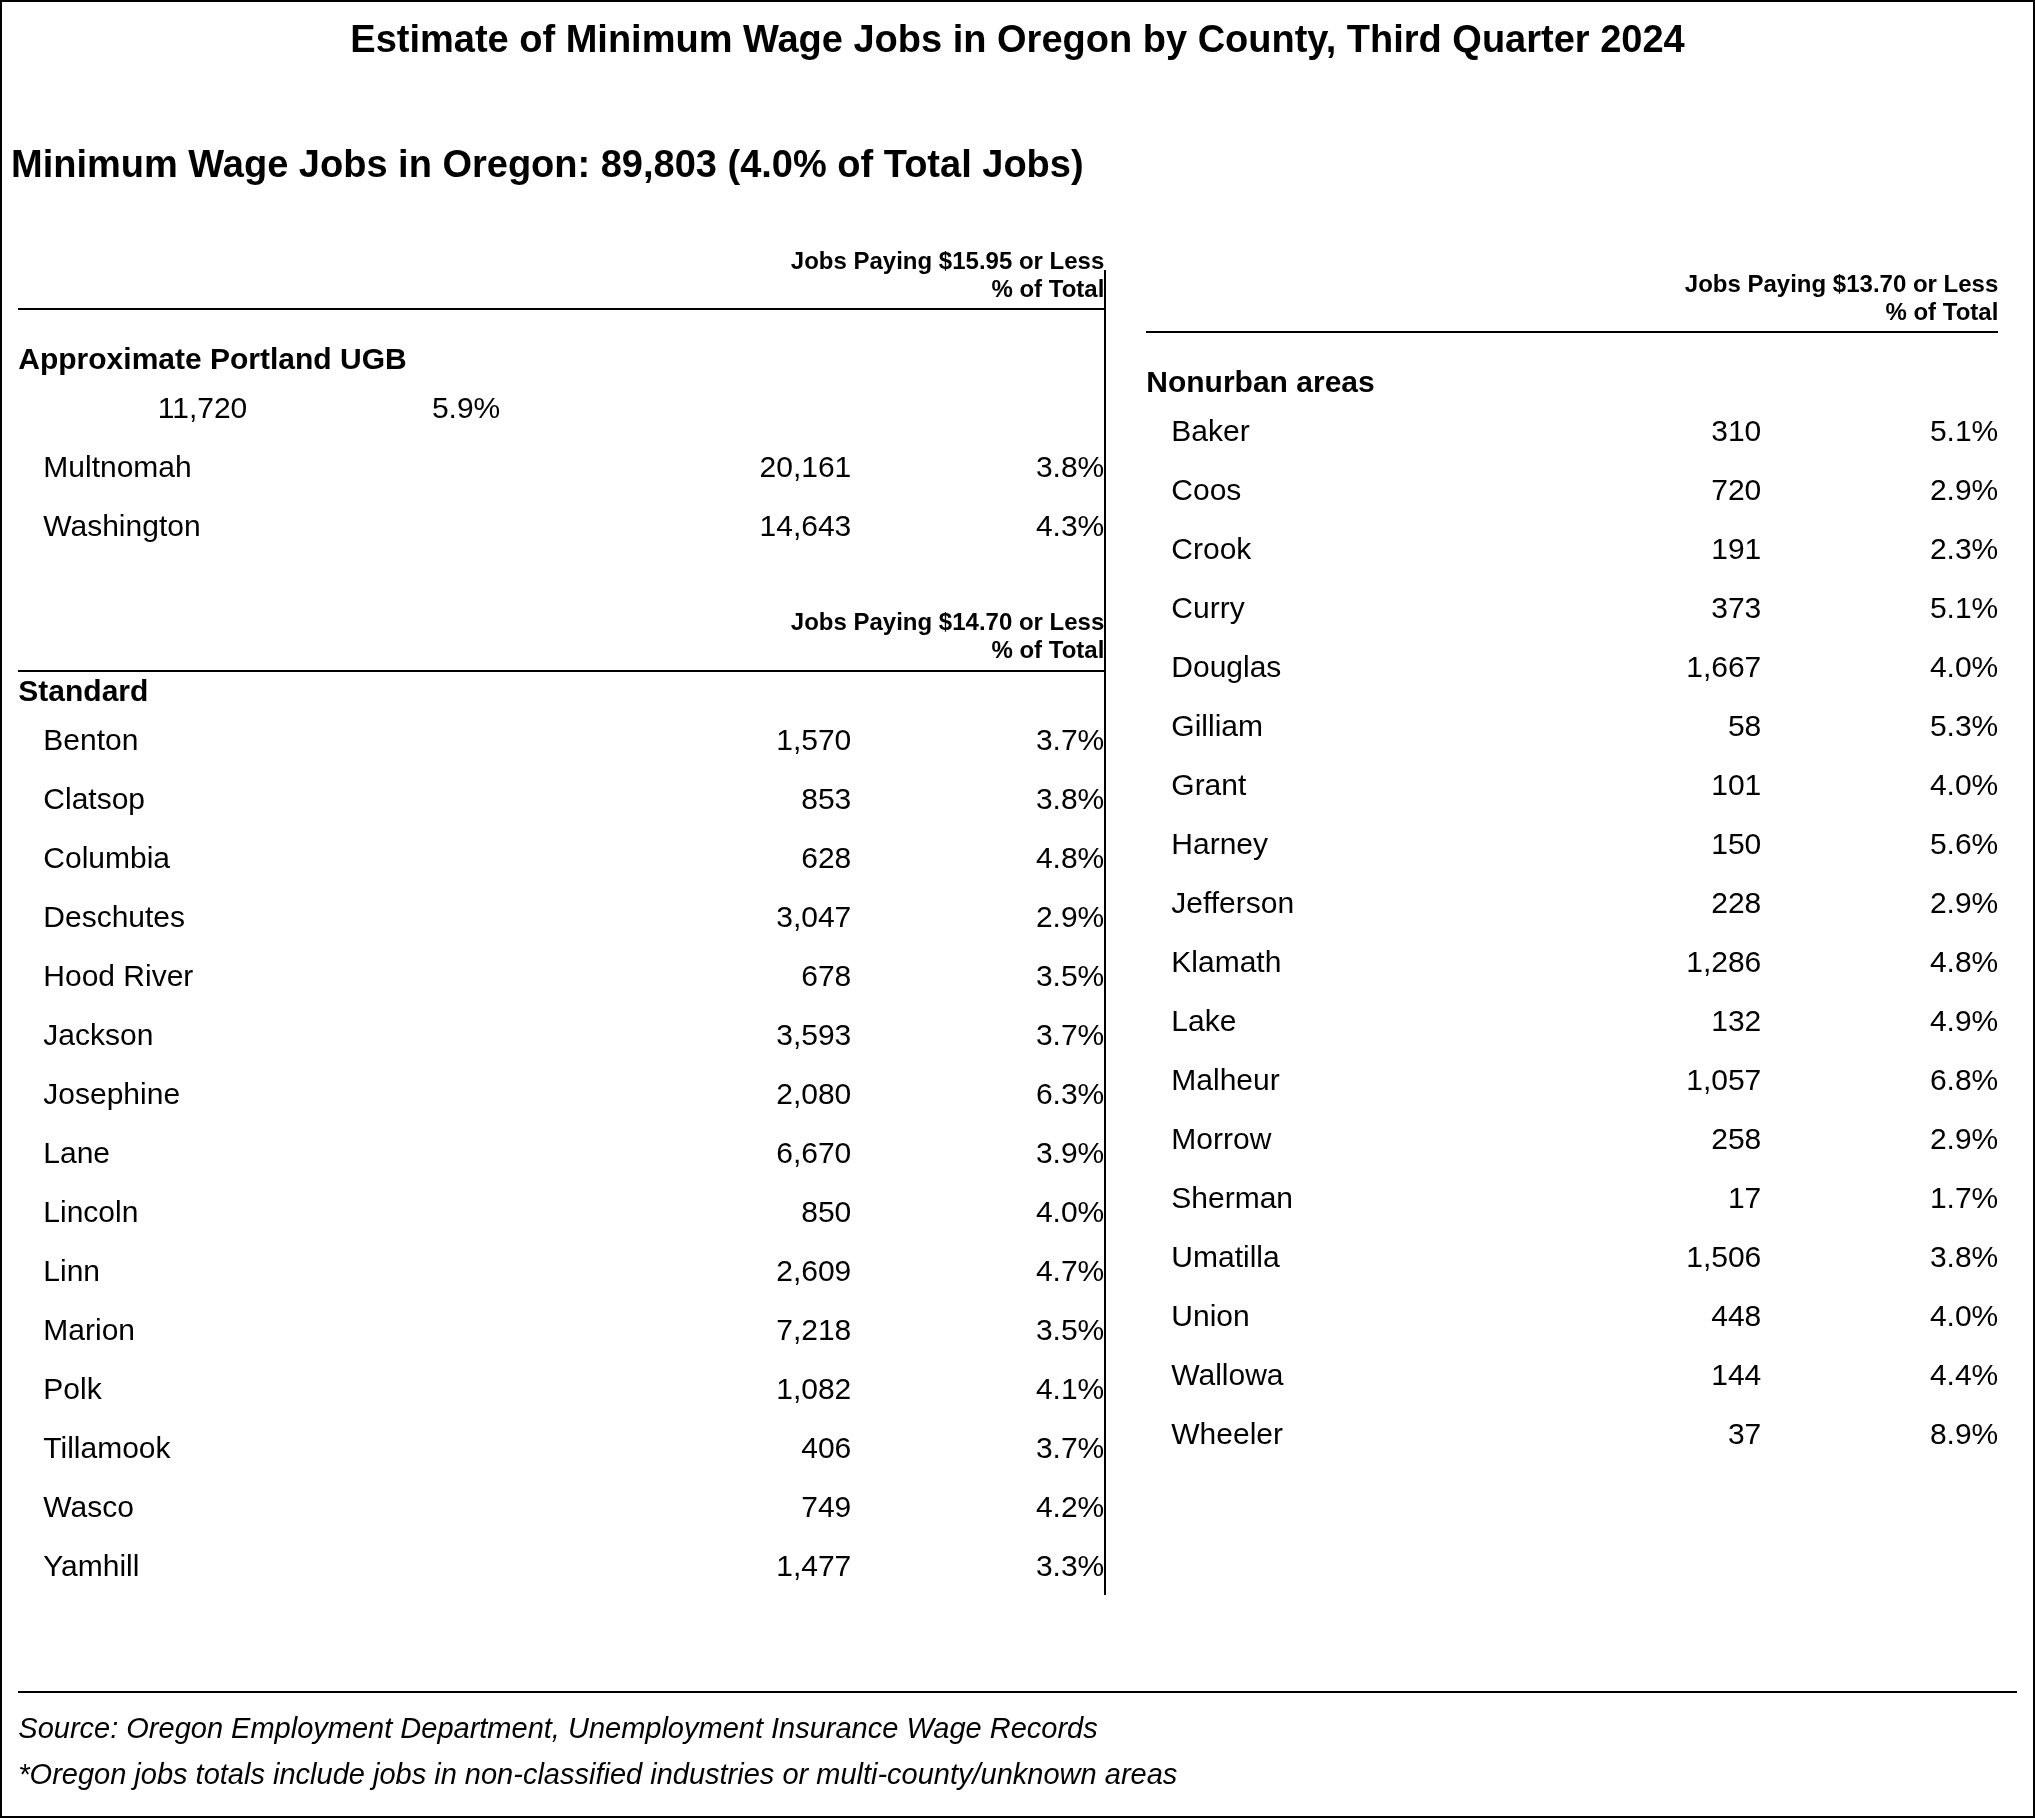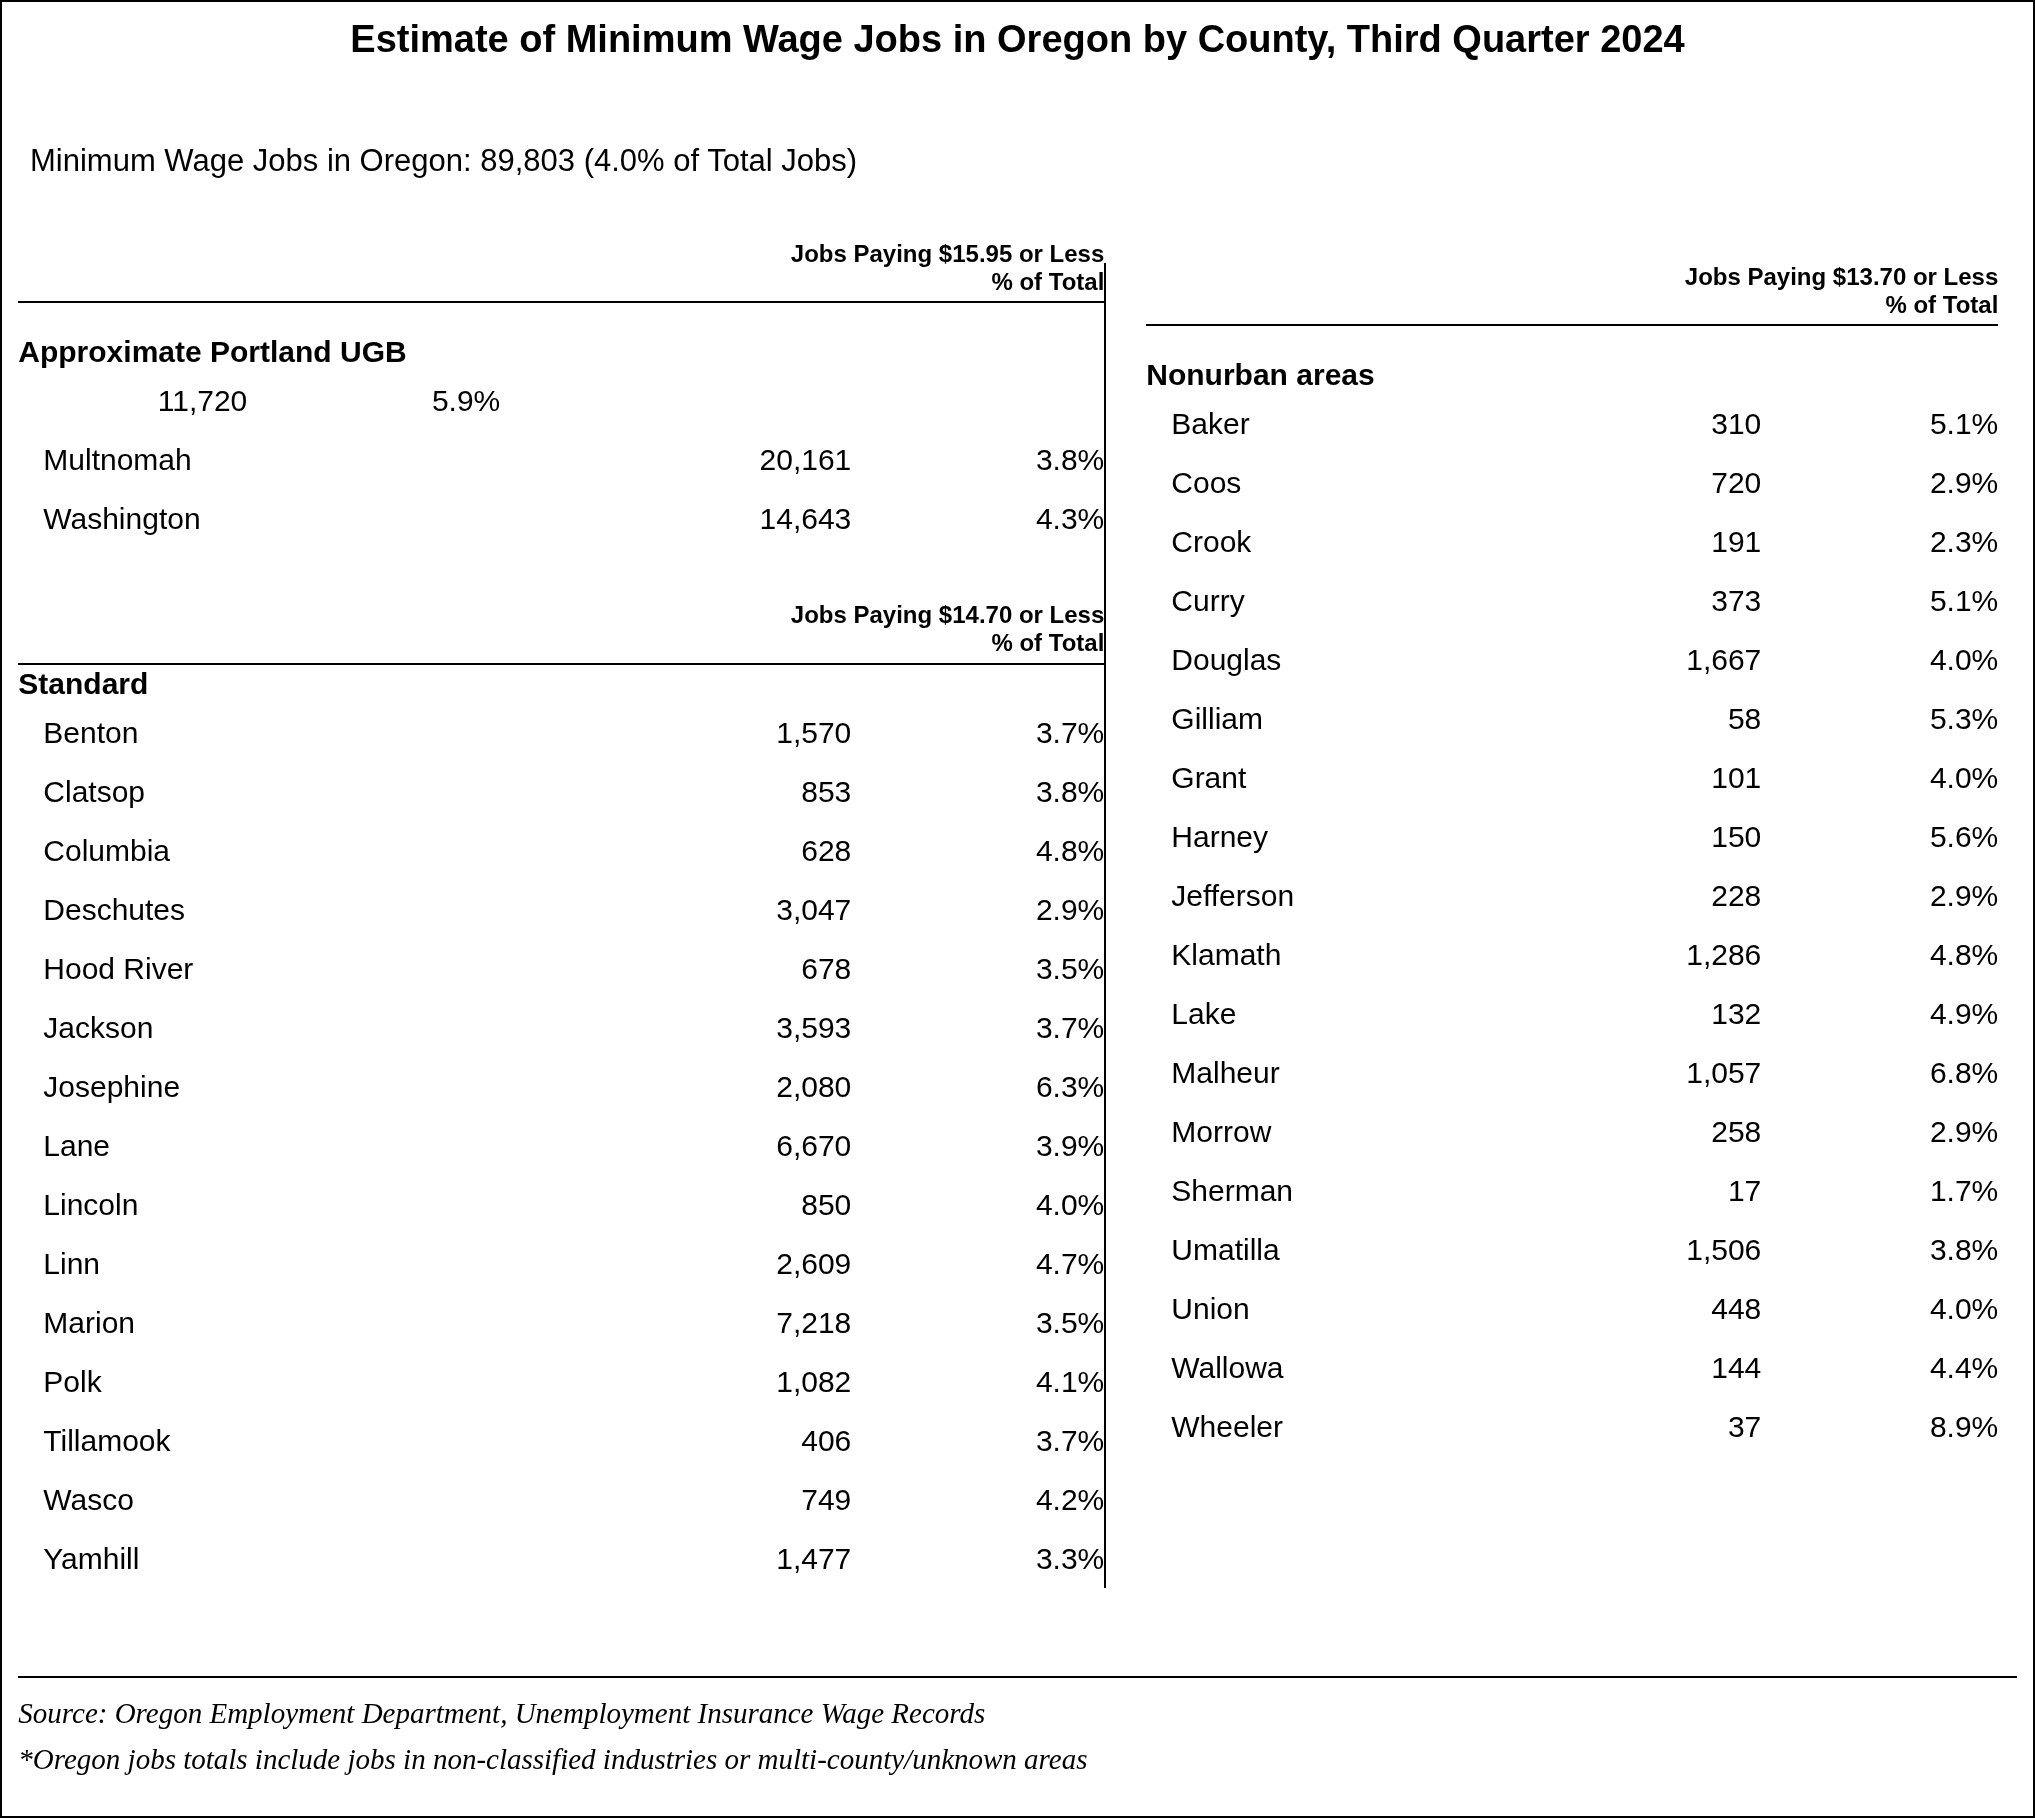--- a/index.html
+++ b/index.html
@@ -24,24 +24,24 @@
     overflow: hidden;
   }
   .title {
     text-align: center;
     font-size: 38px;
     font-weight: bold;
     margin-top: 15.5px;
     letter-spacing: 0px;
   }
   .subtitle {
-    font-size: 31px;
-    font-weight: normal;
+    font-size: 38px;
+    font-weight: bold;
     margin-top: 82px;
-    margin-left: 28px;
+    margin-left: 9px;
   }
   .columns {
     display: flex;
     flex-direction: row;
     margin-top: 61px;
     padding: 0 16.3px 0 16.3px;
     position: relative;
   }
   .col {
     position: relative;
@@ -113,22 +113,21 @@
   .spacer-lg {
     height: 49px;
   }
   .hdr-row.second {
     margin-top: 4.1px;
   }
   .footer {
     position: absolute;
     left: 16.3px;
     right: 16.3px;
-    bottom: 34px;
-    font-family: Liberation Serif, serif;
+    bottom: 19px;
   }
   .footer-rule {
     border-top: 2.9px solid #000000;
     margin-bottom: 12.2px;
   }
   .footer-line {
     font-size: 29px;
     font-style: italic;
     line-height: 46px;
     white-space: nowrap;

